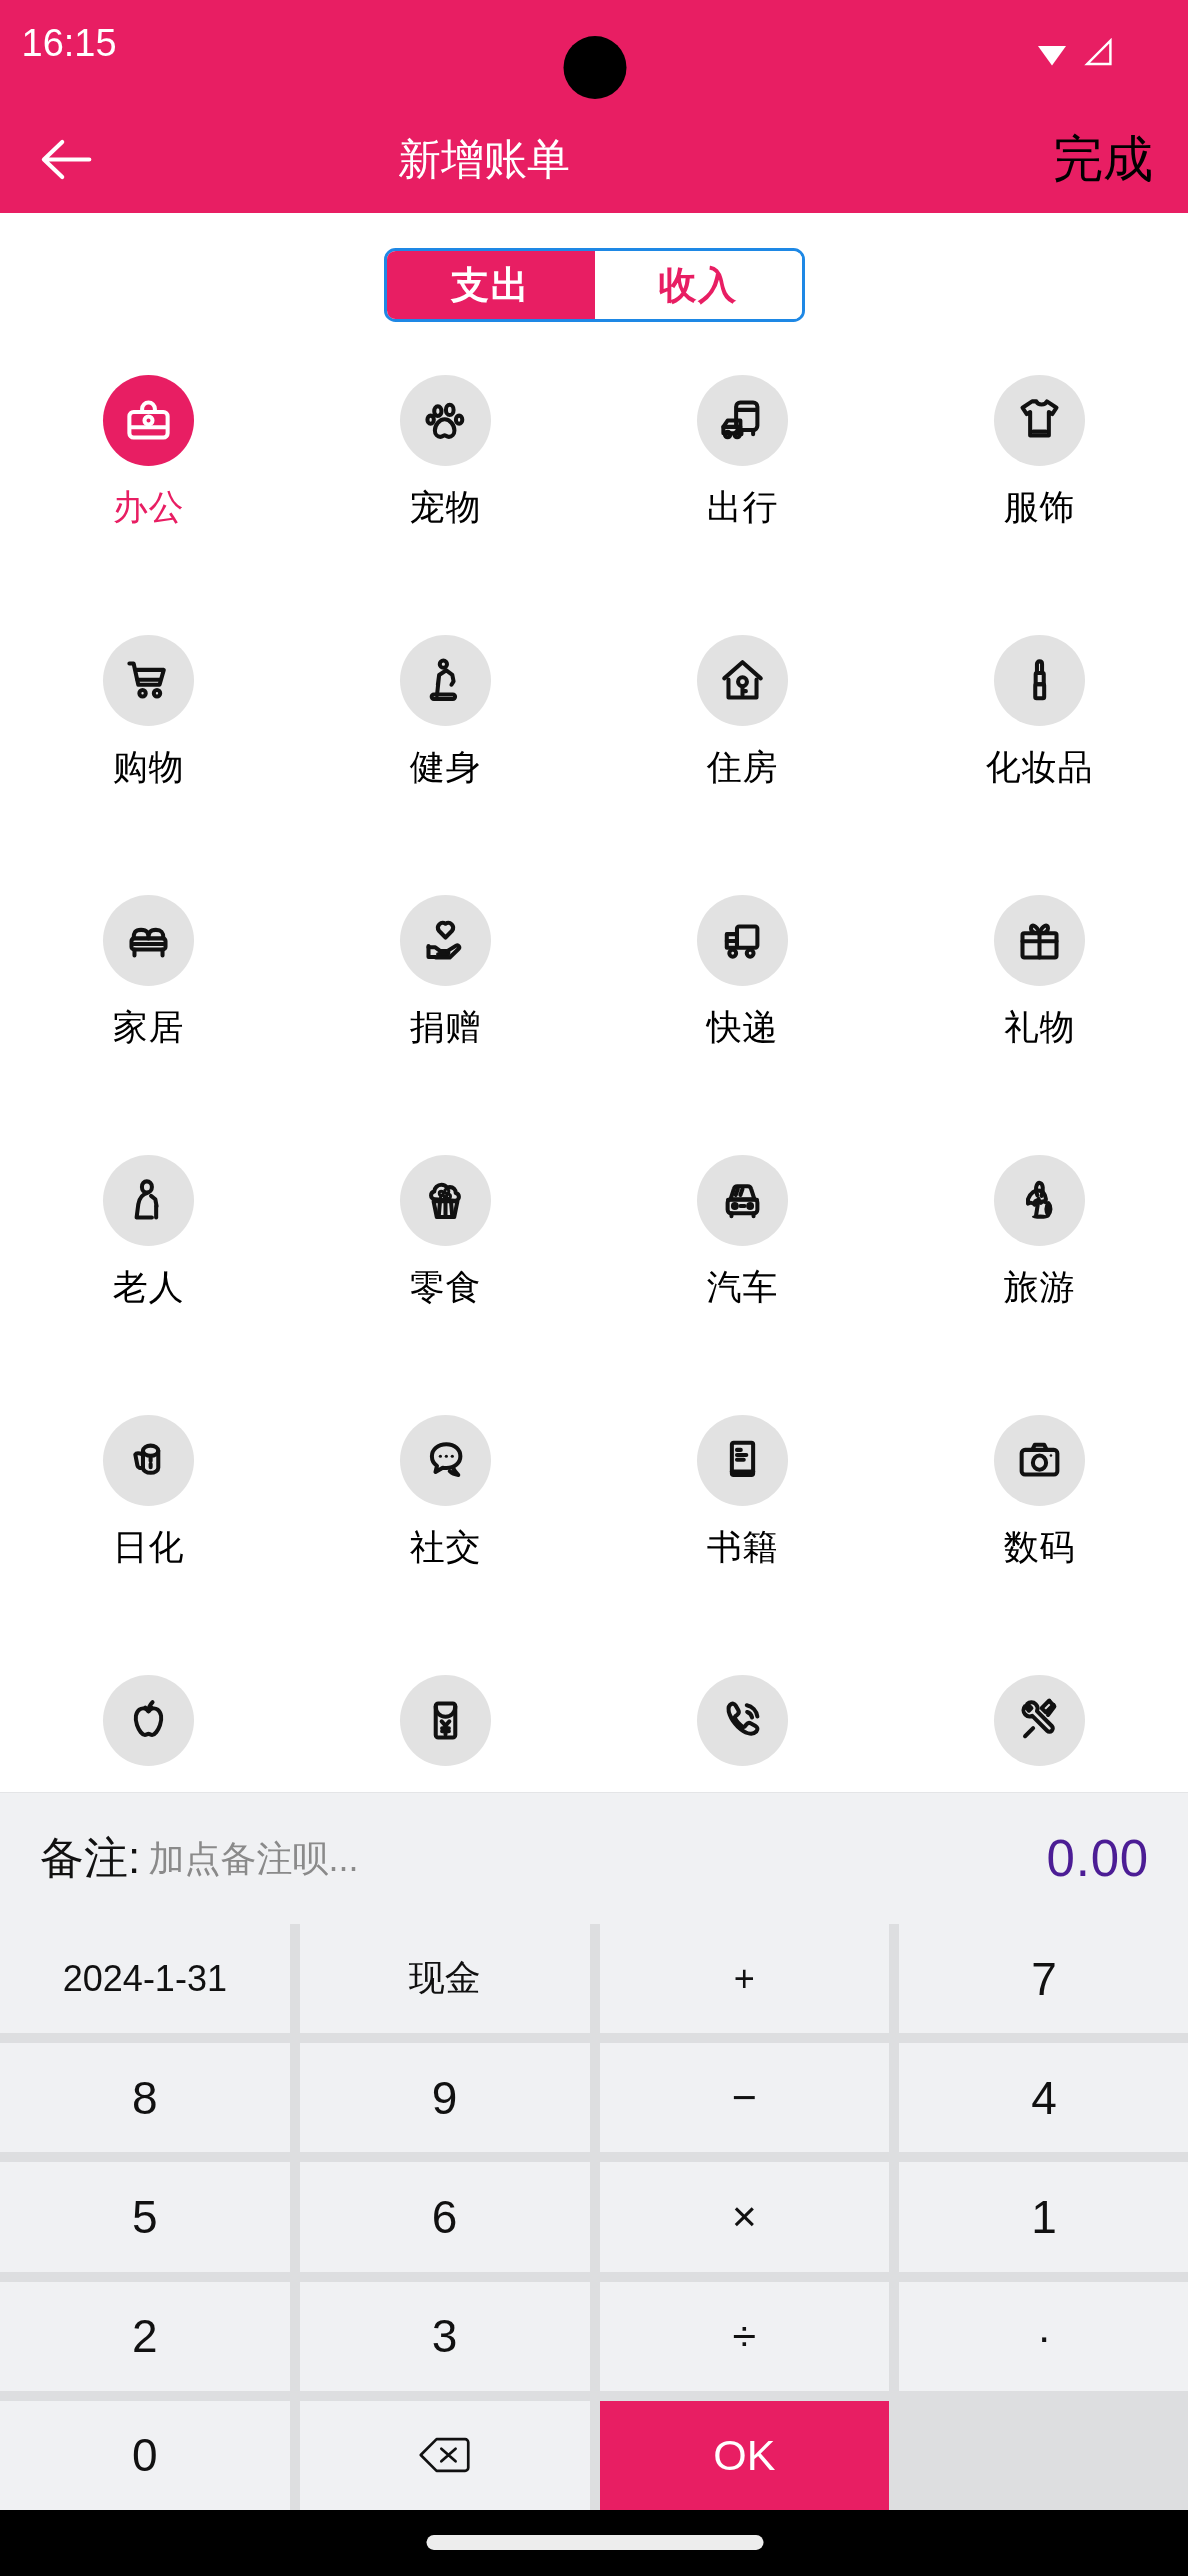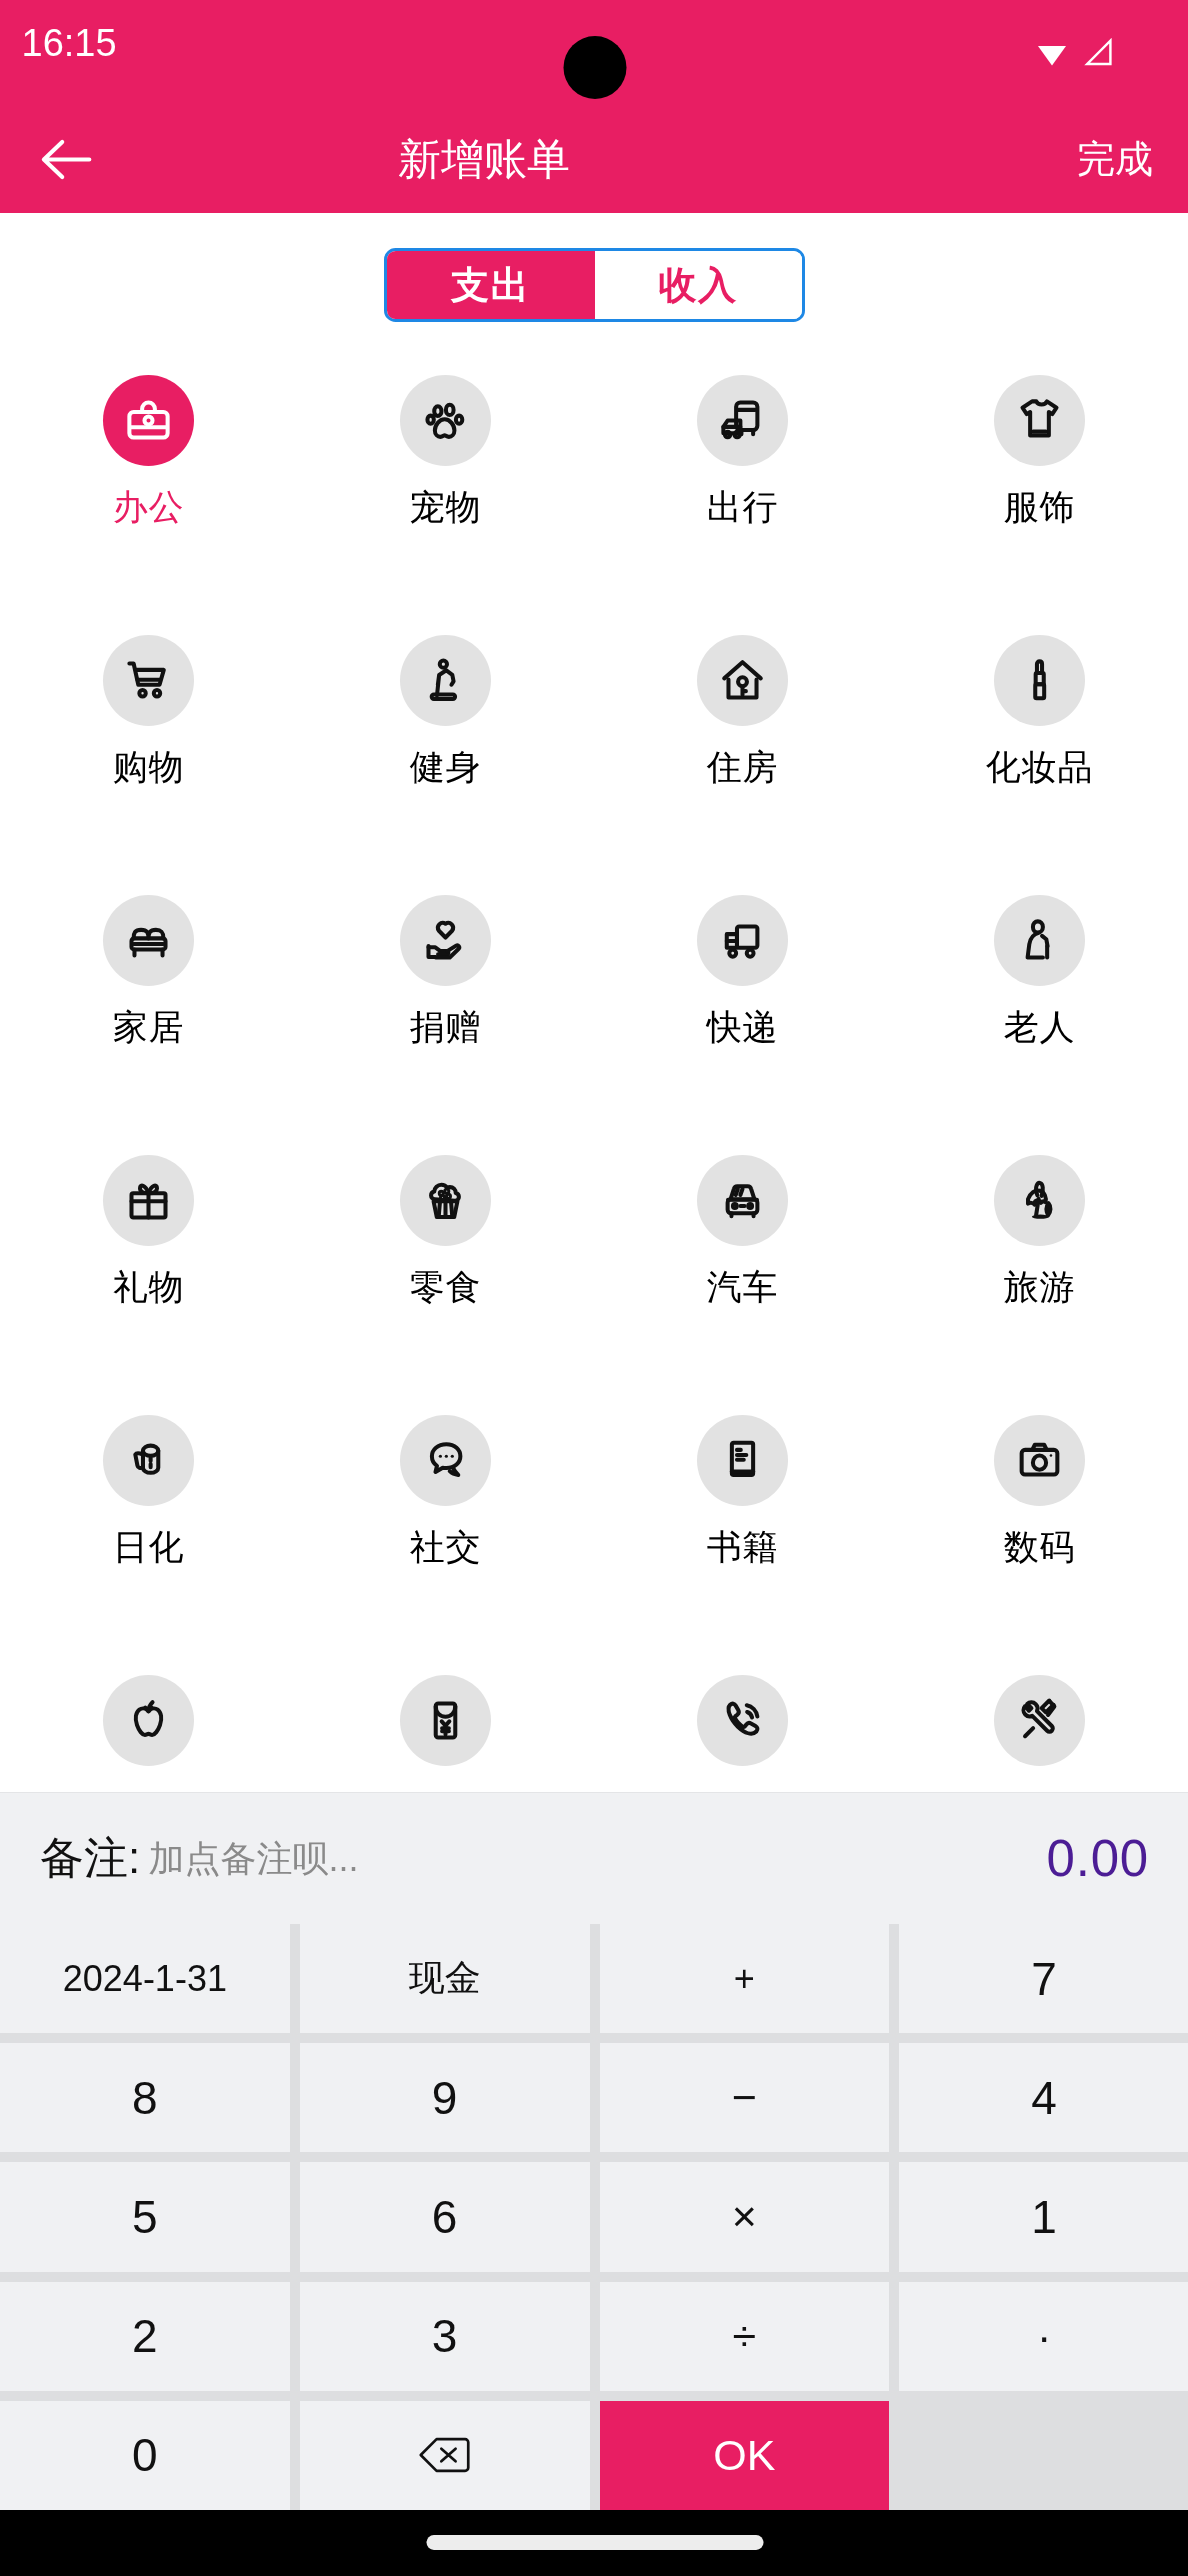--- a/index.html
+++ b/index.html
@@ -45,21 +45,21 @@
     width:58px; height:51px; cursor:pointer;
   }
   .nav-title {
     position:absolute; left:0; top:0; width:968px; height:107px;
     display:flex; align-items:center; justify-content:center;
     font-size:43px; color:#ffffff; font-weight:400;
   }
   .done-btn {
     position:absolute; right:36px; top:0; height:107px;
     display:flex; align-items:center;
-    font-size:38px; color:#ffffff; cursor:pointer;
+    font-size:50px; color:#000000; cursor:pointer;
   }
 
   
   .seg-wrap {
     position:absolute; top:248px; left:0; width:1189px;
     display:flex; justify-content:center;font-weight:bold;
   }
   .seg {
     display:flex; width:421px; height:74px;
     border:3.3px solid #1E88E5; border-radius:11.6px;
@@ -300,38 +300,38 @@
               <path d="M4.6 12.2h4.8" style="fill:none;stroke:#111111;stroke-width:1.9;stroke-linecap:round;stroke-linejoin:round"></path>
               <circle cx="7.4" cy="18" r="1.6" style="fill:none;stroke:#111111;stroke-width:1.9;stroke-linecap:round;stroke-linejoin:round"></circle>
               <circle cx="15.6" cy="18" r="1.6" style="fill:none;stroke:#111111;stroke-width:1.9;stroke-linecap:round;stroke-linejoin:round"></circle>
             </svg>
           </div>
           <div class="cat-label">快递</div>
         </div>
         <div class="cat">
           <div class="cat-circle">
             <svg viewBox="0 0 24 24">
+              <rect x="4" y="8.6" width="16" height="11.4" rx=".8" style="fill:none;stroke:#111111;stroke-width:1.9;stroke-linecap:round;stroke-linejoin:round"></rect>
+              <path d="M4 12.4h16M12 8.6V20" style="fill:none;stroke:#111111;stroke-width:1.9;stroke-linecap:round;stroke-linejoin:round"></path>
+              <path d="M12 8.6C10.4 8.6 8 8.2 8 6.2S10.6 4.4 12 8.6Z" style="fill:none;stroke:#111111;stroke-width:1.9;stroke-linecap:round;stroke-linejoin:round"></path>
+              <path d="M12 8.6C13.6 8.6 16 8.2 16 6.2S13.4 4.4 12 8.6Z" style="fill:none;stroke:#111111;stroke-width:1.9;stroke-linecap:round;stroke-linejoin:round"></path>
+            </svg>
+          </div>
+          <div class="cat-label">礼物</div>
+        </div>
+        <div class="cat">
+          <div class="cat-circle">
+            <svg viewBox="0 0 24 24">
               <path d="M13.6 5.6c0 1.5-1 2.6-2.4 2.6S8.9 7.1 8.9 5.6 9.9 3 11.2 3s2.4 1.1 2.4 2.6Z" style="fill:none;stroke:#111111;stroke-width:1.9;stroke-linecap:round;stroke-linejoin:round"></path>
               <path d="M11.6 8.4C9.2 9 7.6 11 7.2 13.8L6.4 20h7.2" style="fill:none;stroke:#111111;stroke-width:1.9;stroke-linecap:round;stroke-linejoin:round"></path>
               <path d="M13.2 9.8l2 1.6.6 3.2" style="fill:none;stroke:#111111;stroke-width:1.9;stroke-linecap:round;stroke-linejoin:round"></path>
               <path d="M15.6 14.6V20" style="fill:none;stroke:#111111;stroke-width:1.9;stroke-linecap:round;stroke-linejoin:round"></path>
             </svg>
           </div>
           <div class="cat-label">老人</div>
-        </div>
-        <div class="cat">
-          <div class="cat-circle">
-            <svg viewBox="0 0 24 24">
-              <rect x="4" y="8.6" width="16" height="11.4" rx=".8" style="fill:none;stroke:#111111;stroke-width:1.9;stroke-linecap:round;stroke-linejoin:round"></rect>
-              <path d="M4 12.4h16M12 8.6V20" style="fill:none;stroke:#111111;stroke-width:1.9;stroke-linecap:round;stroke-linejoin:round"></path>
-              <path d="M12 8.6C10.4 8.6 8 8.2 8 6.2S10.6 4.4 12 8.6Z" style="fill:none;stroke:#111111;stroke-width:1.9;stroke-linecap:round;stroke-linejoin:round"></path>
-              <path d="M12 8.6C13.6 8.6 16 8.2 16 6.2S13.4 4.4 12 8.6Z" style="fill:none;stroke:#111111;stroke-width:1.9;stroke-linecap:round;stroke-linejoin:round"></path>
-            </svg>
-          </div>
-          <div class="cat-label">礼物</div>
         </div>
         <div class="cat">
           <div class="cat-circle">
             <svg viewBox="0 0 24 24">
               <path d="M7 11.4c-1 0-1.8-.8-1.8-1.8 0-.9.6-1.6 1.5-1.8.1-1.8 1.6-3.2 3.4-3.2 1.1 0 2.1.5 2.7 1.4.4-.2.8-.3 1.3-.3 1.5 0 2.7 1.2 2.7 2.7v.1c.9.2 1.5.9 1.5 1.8 0 1-.8 1.8-1.8 1.8Z" style="fill:none;stroke:#111111;stroke-width:1.9;stroke-linecap:round;stroke-linejoin:round"></path>
               <path d="M6.4 12.4h11.2l-1.5 7.4H7.9Z" style="fill:none;stroke:#111111;stroke-width:1.9;stroke-linecap:round;stroke-linejoin:round"></path>
               <path d="M9.4 12.6 8.8 19.6M12 12.6v7M14.6 12.6l.6 7" style="fill:none;stroke:#111111;stroke-width:1.9;stroke-linecap:round;stroke-linejoin:round"></path>
               <circle cx="10" cy="8.6" r=".7" style="fill:none;stroke:#111111;stroke-width:1.9;stroke-linecap:round;stroke-linejoin:round"></circle>
               <circle cx="12.6" cy="7.6" r=".7" style="fill:none;stroke:#111111;stroke-width:1.9;stroke-linecap:round;stroke-linejoin:round"></circle>
               <circle cx="13.4" cy="10" r=".7" style="fill:none;stroke:#111111;stroke-width:1.9;stroke-linecap:round;stroke-linejoin:round"></circle>

